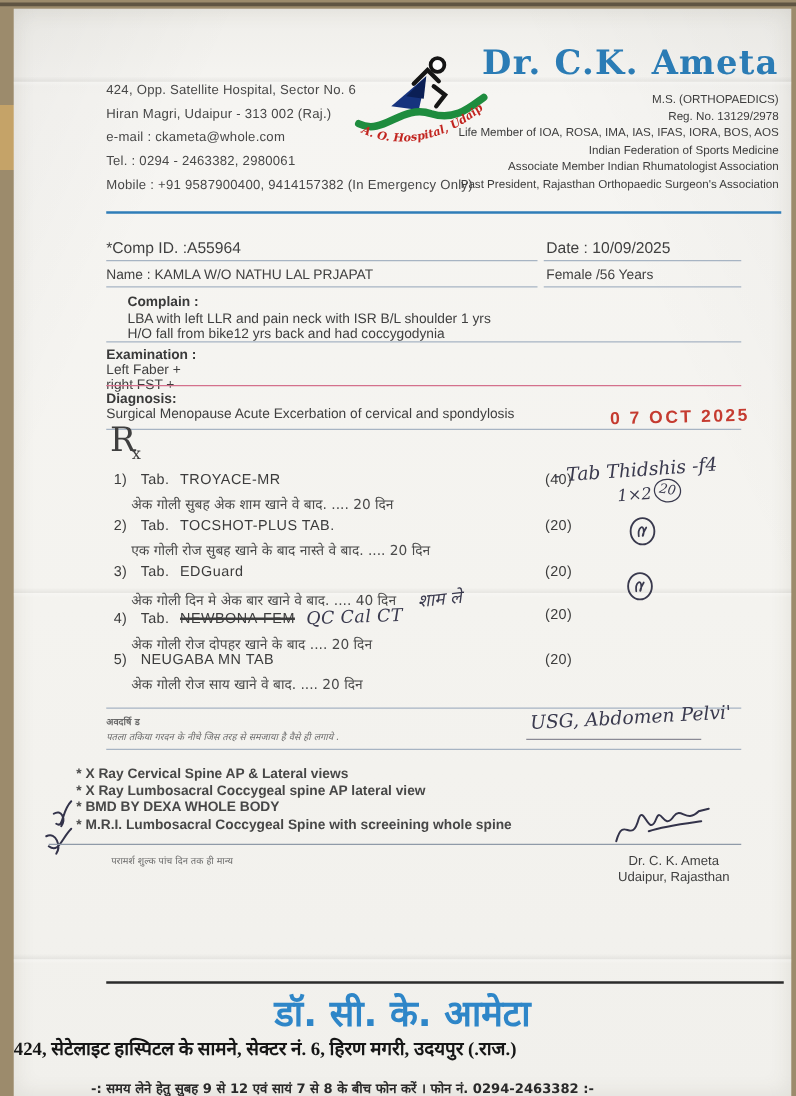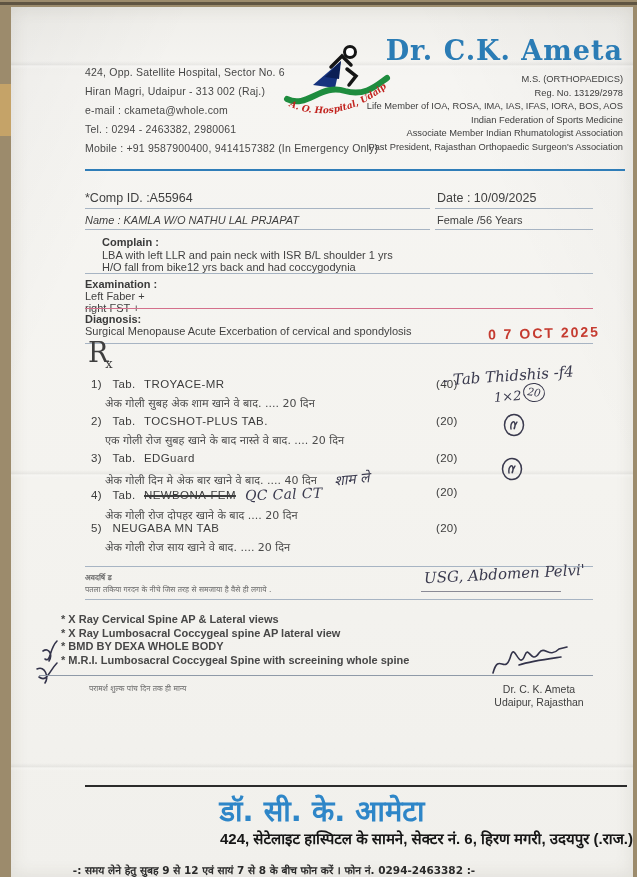--- a/index.html
+++ b/index.html
@@ -42,21 +42,21 @@
   .med-num{display:inline-block;width:18px;}
   .med-prefix{display:inline-block;min-width:28px;}
   .med-name{letter-spacing:.4px;}
   .struck{text-decoration:line-through;text-decoration-thickness:2px;}
   .med-qty{position:absolute;left:345px;top:0;}
   .med-instr{font-size:11px;color:#4a4a4a;margin-top:5px;margin-left:14px;font-family:"DejaVu Sans", sans-serif;}
   .inv-line{font-size:11px;font-weight:bold;color:#474747;line-height:13.5px;}
   .devanagari{font-family:"DejaVu Sans", sans-serif;}
   .circ{display:inline-block;border:1.5px solid #3a3a4e;border-radius:50%;text-align:center;}
   .footer-title{font-family:"DejaVu Sans", sans-serif;font-weight:bold;font-size:29px;color:#2e86c8;text-align:center;}
-  .footer-addr{font-family:Liberation Sans, sans-serif;font-weight:bold;font-size:15px;color:#161616;text-align:right;}
+  .footer-addr{font-family:Liberation Serif, serif;font-weight:bold;font-size:15px;color:#161616;text-align:left;}
   .footer-time{font-family:"DejaVu Sans", sans-serif;font-weight:bold;font-size:10.5px;color:#2a2a2a;text-align:center;}
 </style>
 </head>
 <body>
 
 <div class="scan-edge-top"></div>
 <div class="tape"></div>
 
 <div class="paper">
   <div class="crease" style="top:54px;"></div>
@@ -96,21 +96,21 @@
     <div>Past President, Rajasthan Orthopaedic Surgeon's Association</div>
   </div>
 
   <div class="blue-rule" style="left:74px;top:162px;width:540px;"></div>
 
   <div class="abs txt" style="left:74px;top:184px;font-size:12.5px;">*Comp ID. :A55964</div>
   <div class="abs txt" style="left:426px;top:184px;font-size:12.5px;">Date : 10/09/2025</div>
   <div class="rule" style="left:74px;top:201px;width:345px;"></div>
   <div class="rule" style="left:424px;top:201px;width:158px;"></div>
 
-  <div class="abs txt" style="left:74px;top:207px;font-size:11px;font-style:italic;">Name : KAMLA W/O NATHU LAL PRJAPAT</div>
+  <div class="abs txt" style="left:74px;top:207px;font-size:11px;">Name : KAMLA W/O NATHU LAL PRJAPAT</div>
   <div class="abs txt" style="left:426px;top:207px;font-size:11px;">Female /56 Years</div>
   <div class="rule" style="left:74px;top:222px;width:345px;"></div>
   <div class="rule" style="left:424px;top:222px;width:158px;"></div>
 
   <div class="abs" style="left:91px;top:229px;font-size:11px;">
     <div class="label">Complain :</div>
     <div class="txt" style="margin-top:1px;">LBA with left LLR and pain neck with ISR B/L shoulder 1 yrs</div>
     <div class="txt">H/O fall from bike12 yrs back and had coccygodynia</div>
   </div>
   <div class="rule" style="left:74px;top:266px;width:508px;"></div>
@@ -197,21 +197,21 @@
   </div>
   <div class="abs" style="left:490px;top:450px;">
     <svg width="22" height="24" viewBox="0 0 22 24">
         <ellipse cx="11" cy="12" rx="9.5" ry="10.5" fill="none" stroke="#3a3a4e" stroke-width="1.5"></ellipse>
         <path d="M8,16 C7,9 12,6 12,12 C12,17 9,18 14,9" fill="none" stroke="#3a3a4e" stroke-width="1.4" stroke-linecap="round"></path>
       </svg>
   </div>
 
   <div class="rule" style="left:74px;top:559px;width:508px;"></div>
   <div class="abs small-print devanagari" style="left:74px;top:565px;font-weight:bold;">अवदर्षि ड</div>
-  <div class="abs small-print devanagari" style="left:74px;top:577px;">पतला तकिया गरदन के नीचे जिस तरह से समजाया है वैसे ही लगाये .</div>
+  <div class="abs small-print devanagari" style="left:74px;top:577px;font-style:italic;">पतला तकिया गरदन के नीचे जिस तरह से समजाया है वैसे ही लगाये .</div>
   <div class="rule" style="left:74px;top:592px;width:508px;"></div>
 
   <div class="abs pen" style="left:413px;top:558px;font-size:15px;transform:rotate(-3deg);white-space:nowrap;">USG, Abdomen Pelvi'</div>
   <div class="rule" style="left:410px;top:584px;width:140px;background:#8a8a95;"></div>
 
   <div class="abs" style="left:50px;top:606px;">
     <div class="inv-line">* X Ray Cervical Spine AP &amp; Lateral views</div>
     <div class="inv-line">* X Ray Lumbosacral Coccygeal spine AP lateral view</div>
     <div class="inv-line">* BMD BY DEXA WHOLE BODY</div>
     <div class="inv-line">* M.R.I. Lumbosacral Coccygeal Spine with screeining whole spine</div>

